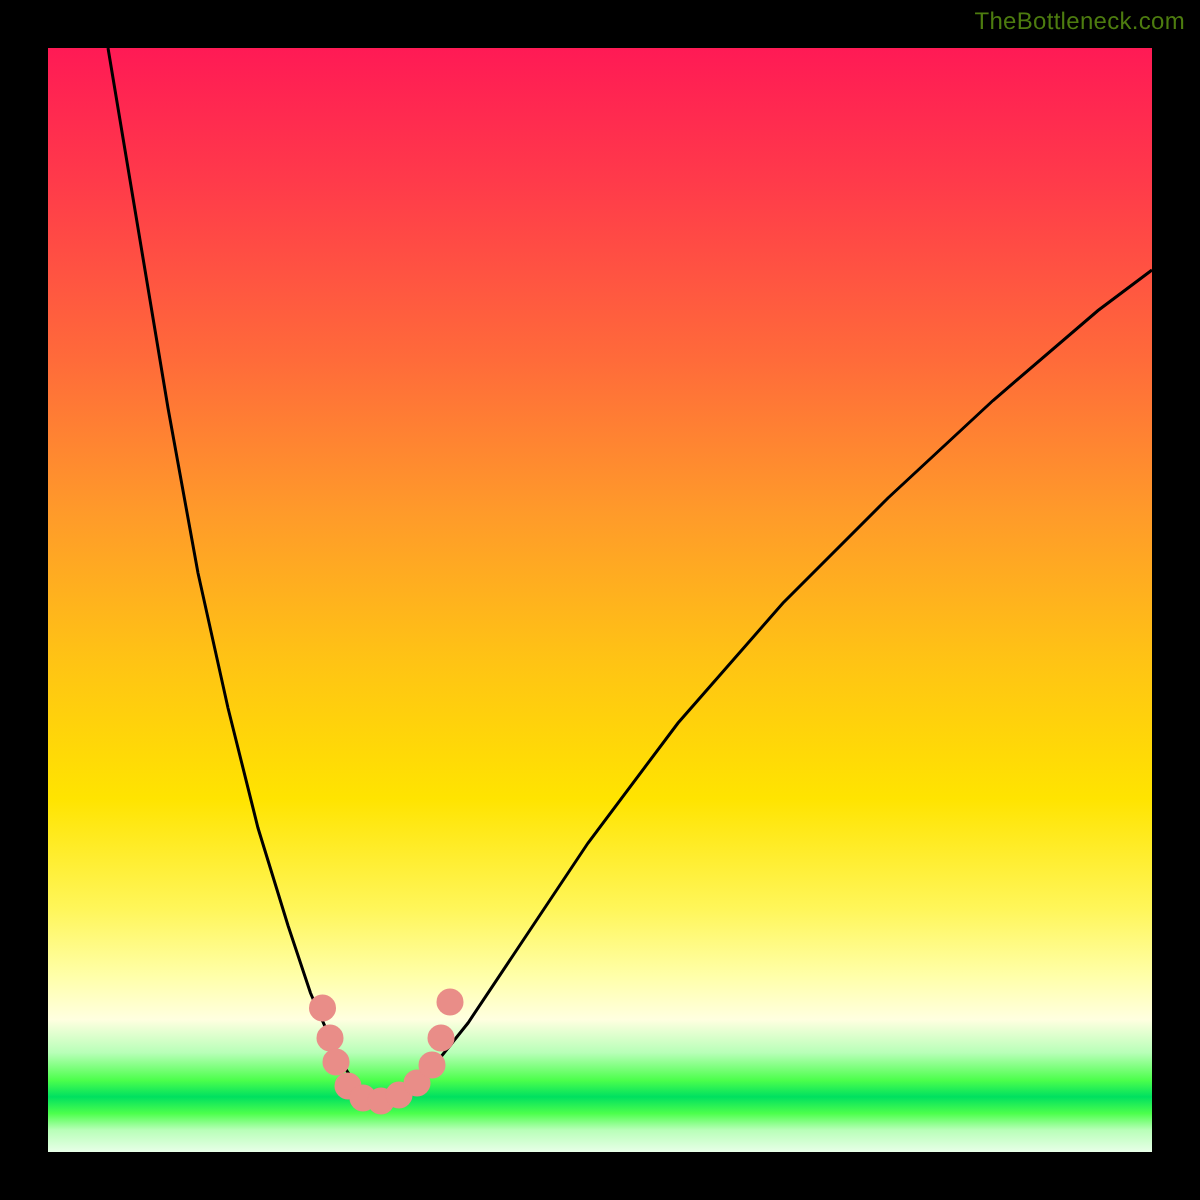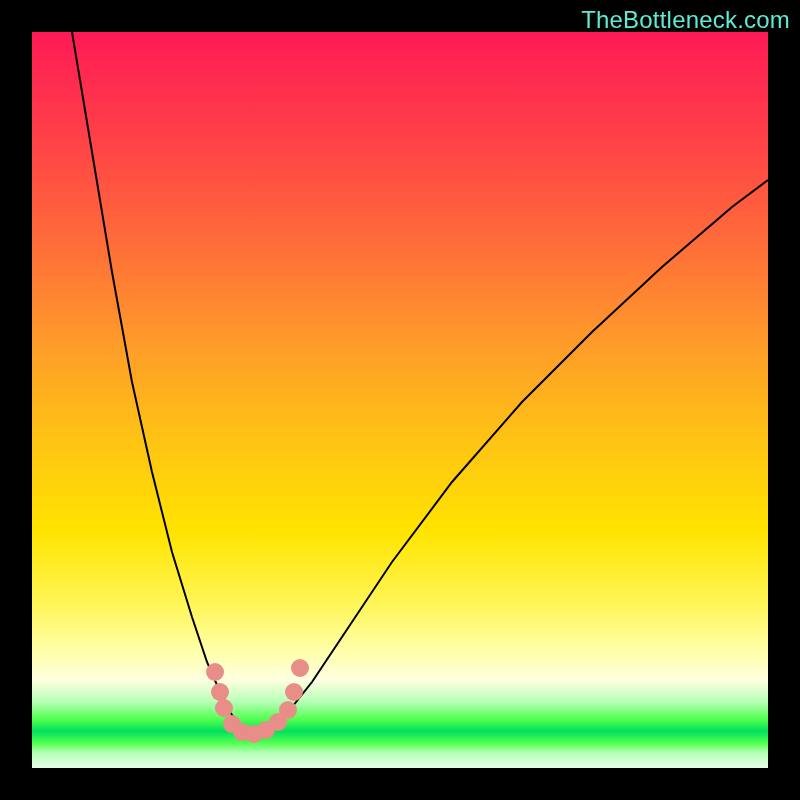--- a/index.html
+++ b/index.html
@@ -50,22 +50,22 @@
     top: 0;
     width: 736px;
     height: 736px;
     overflow: visible;
   }
   .watermark {
     position: absolute;
     top: 6px;
     right: 10px;
     font-family: Arial, Helvetica, sans-serif;
-    font-size: 24px;
-    color: #5eead4;
+    font-size: 16px;
+    color: #4d7c0f;
     font-weight: 500;
     letter-spacing: 0.2px;
   }
 </style>
 </head>
 <body>
 
 <div class="frame">
   <div class="plot-area">
     <svg class="curve" viewBox="0 0 736 736">

